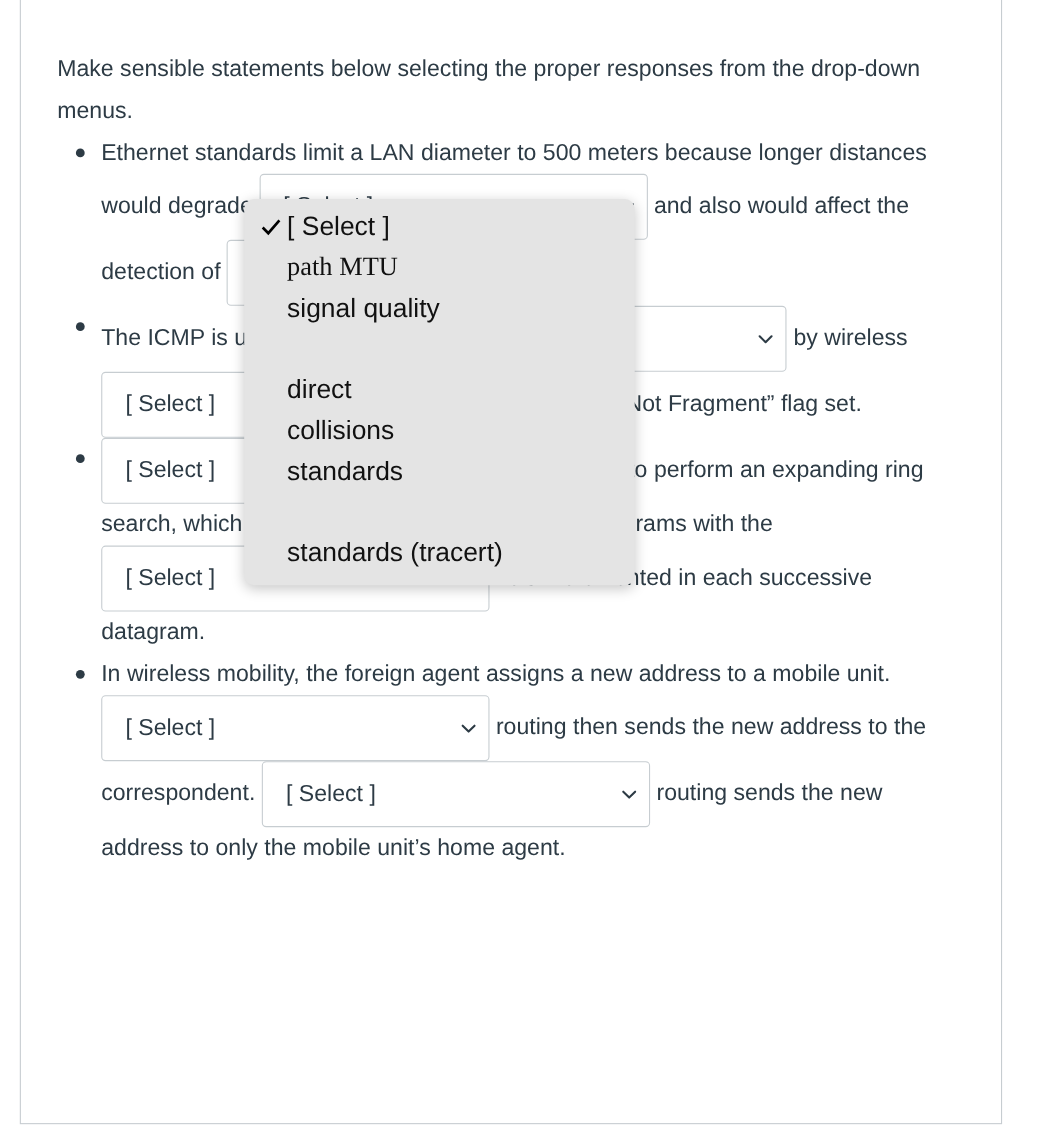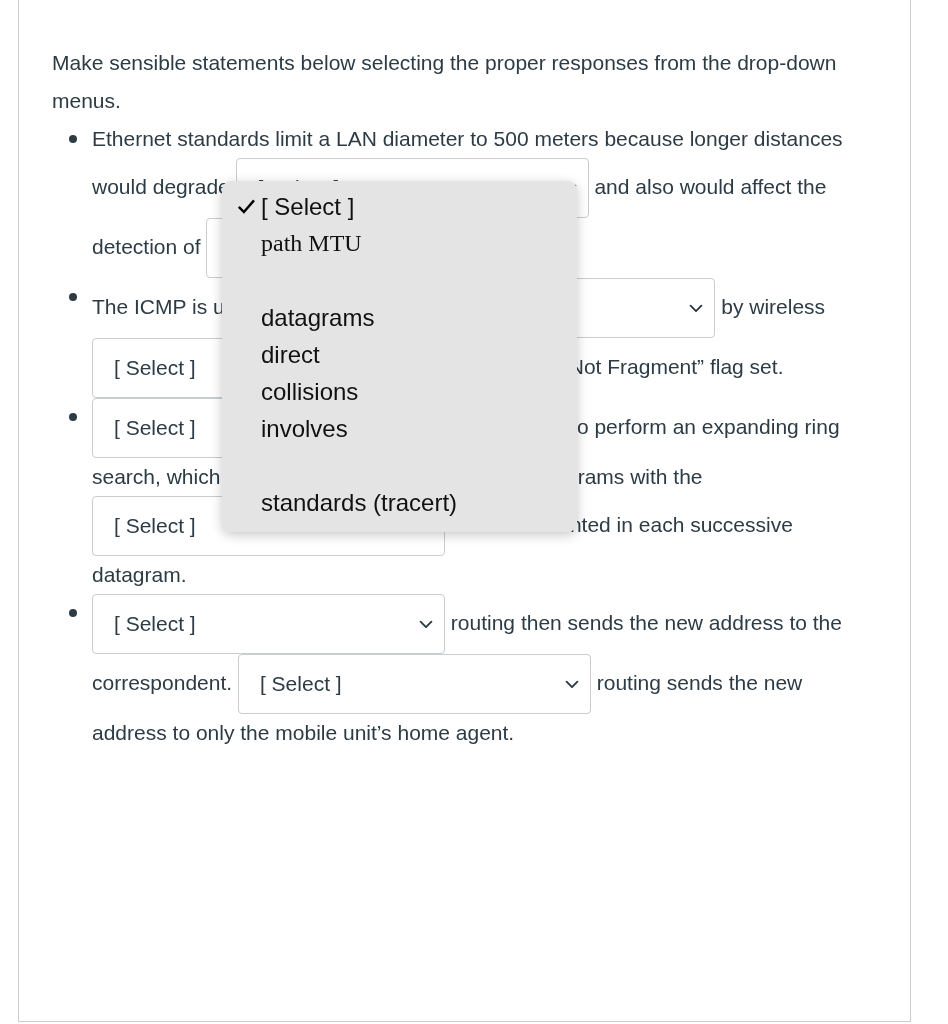--- a/index.html
+++ b/index.html
@@ -52,31 +52,31 @@
         <li><span>The ICMP is used to find the </span><span class="sel"><span class="lbl">[ Select ]</span><svg class="chev" viewBox="0 0 18 18">
               <path d="M3.6 6.7 L9 12.1 L14.4 6.7" fill="none" stroke="#2D3B45" stroke-width="1.9" stroke-linecap="round" stroke-linejoin="round"></path>
             </svg></span><span> by wireless </span><span class="sel"><span class="lbl">[ Select ]</span><svg class="chev" viewBox="0 0 18 18">
               <path d="M3.6 6.7 L9 12.1 L14.4 6.7" fill="none" stroke="#2D3B45" stroke-width="1.9" stroke-linecap="round" stroke-linejoin="round"></path>
             </svg></span><span> with the “Do Not Fragment” flag set.</span></li>
         <li><span class="sel"><span class="lbl">[ Select ]</span><svg class="chev" viewBox="0 0 18 18">
               <path d="M3.6 6.7 L9 12.1 L14.4 6.7" fill="none" stroke="#2D3B45" stroke-width="1.9" stroke-linecap="round" stroke-linejoin="round"></path>
             </svg></span><span> can be used to perform an expanding ring search, which involves sending a sequence of datagrams with the </span><span class="sel"><span class="lbl">[ Select ]</span><svg class="chev" viewBox="0 0 18 18">
               <path d="M3.6 6.7 L9 12.1 L14.4 6.7" fill="none" stroke="#2D3B45" stroke-width="1.9" stroke-linecap="round" stroke-linejoin="round"></path>
             </svg></span><span> field incremented in each successive datagram.</span></li>
-        <li><span class="sel"><span class="lbl">[ Select ]</span><svg class="chev" viewBox="0 0 18 18">
+        <li><span>In wireless mobility, the foreign agent assigns a new address to a mobile unit. </span><span class="sel"><span class="lbl">[ Select ]</span><svg class="chev" viewBox="0 0 18 18">
               <path d="M3.6 6.7 L9 12.1 L14.4 6.7" fill="none" stroke="#2D3B45" stroke-width="1.9" stroke-linecap="round" stroke-linejoin="round"></path>
             </svg></span><span> routing then sends the new address to the correspondent. </span><span class="sel"><span class="lbl">[ Select ]</span><svg class="chev" viewBox="0 0 18 18">
               <path d="M3.6 6.7 L9 12.1 L14.4 6.7" fill="none" stroke="#2D3B45" stroke-width="1.9" stroke-linecap="round" stroke-linejoin="round"></path>
             </svg></span><span> routing sends the new address to only the mobile unit’s home agent.</span></li>
       </ul>
   </div>
   <div class="popup" id="pop">
       <div class="opt" style="top: 7px;"><svg class="tick" viewBox="0 0 19 19">
           <path d="M1.8 9.8 L6.9 15 L17 3.4" fill="none" stroke="#000" stroke-width="2.4" stroke-linecap="butt" stroke-linejoin="miter"></path>
         </svg><span>[ Select ]</span></div>
       <div class="opt" style="top: 44px; font-family: Liberation Serif, serif;"><span>path MTU</span></div>
-      <div class="opt" style="top: 118px;"><span>datagrams</span></div>
+      <div class="opt" style="top: 81px;"><span>signal quality</span></div>
       <div class="opt" style="top: 155px;"><span>direct</span></div>
       <div class="opt" style="top: 192px;"><span>collisions</span></div>
-      <div class="opt" style="top: 229px;"><span>involves</span></div>
+      <div class="opt" style="top: 229px;"><span>standards</span></div>
       <div class="opt" style="top: 303px;"><span>standards (tracert)</span></div>
     </div>
 </div>
 
 </body></html>

